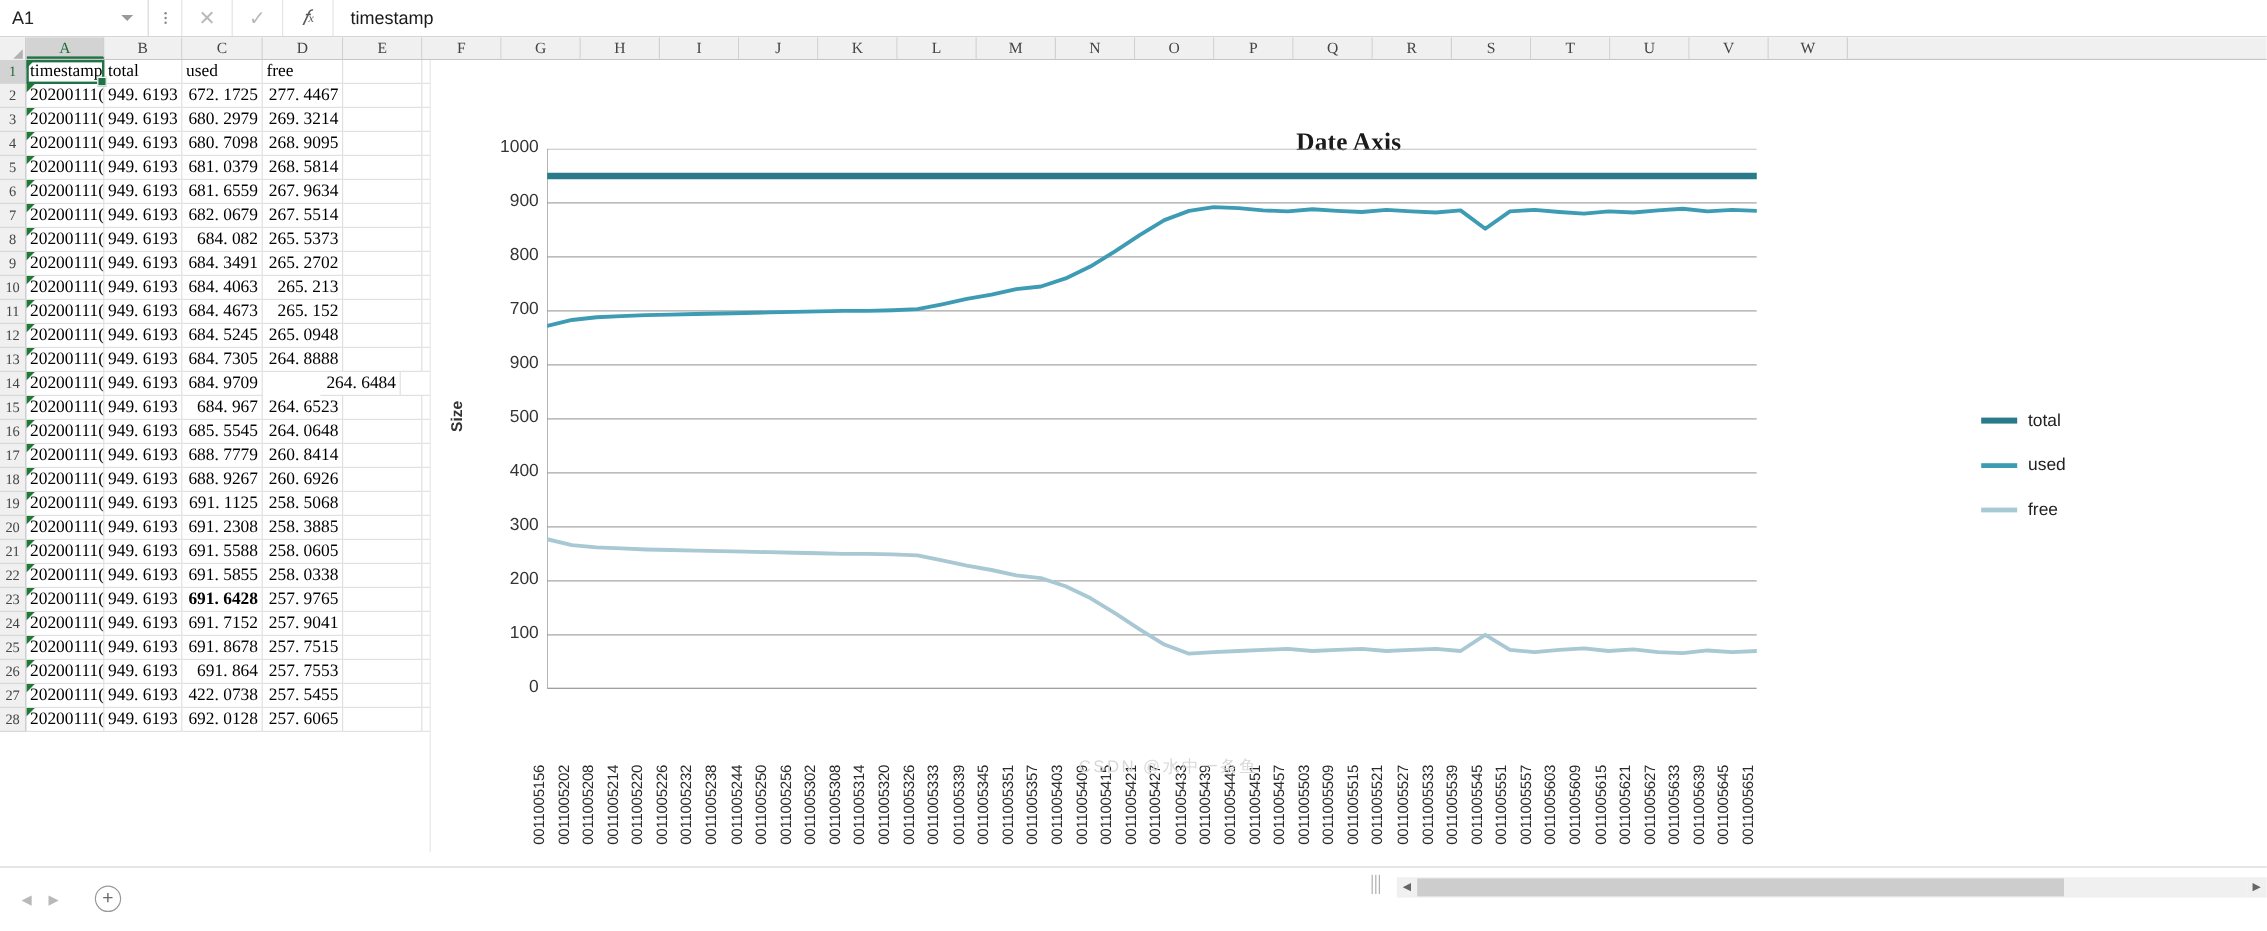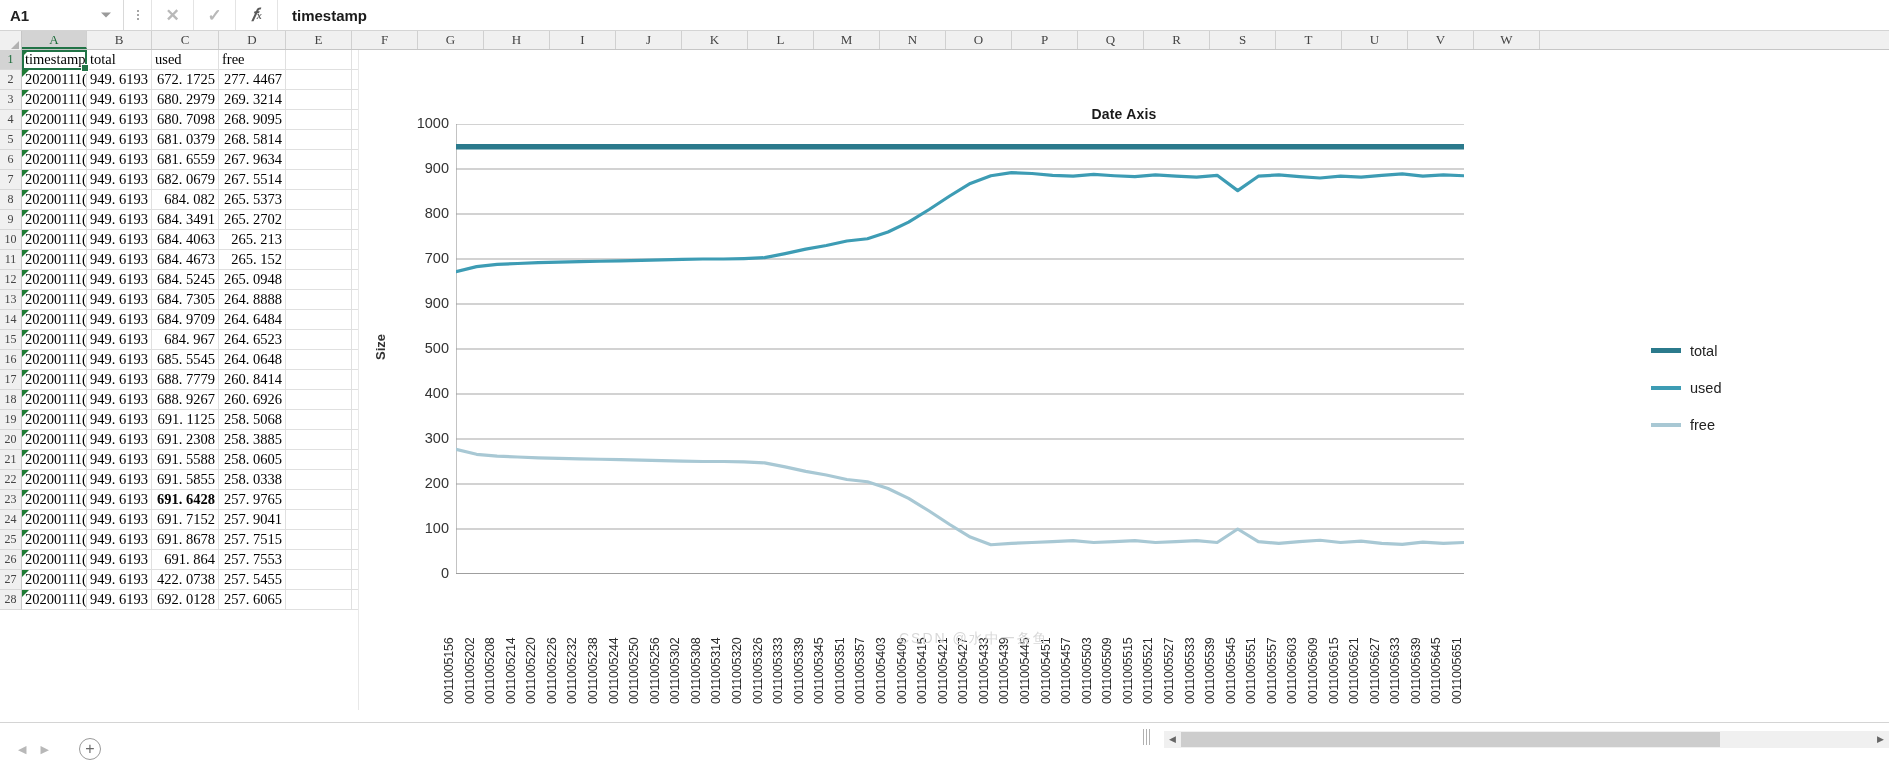--- a/index.html
+++ b/index.html
@@ -11,21 +11,20 @@
     font-family: "Liberation Sans", sans-serif;
   }
 
   
   #formula-bar {
     height: 31px;
     display: flex;
     align-items: stretch;
     background: #ffffff;
     border-bottom: 1px solid #d4d4d4;
-    font-weight: bold;
   }
   #name-box {
     width: 124px;
     display: flex;
     align-items: center;
     padding-left: 10px;
     font-size: 15px;
     color: #222;
     border-right: 1px solid #d9d9d9;
     position: relative;
@@ -166,24 +165,25 @@
     left: 358px; top: 19px;
     width: 1531px; height: 660px;
     background: #ffffff;
     border-left: 1px solid #e8e8e8;
     overflow: hidden;
   }
   #chart-title {
     position: absolute;
     left: 0; right: 0; top: 56px;
     text-align: center;
-    font-size: 14px;
+    font-size: 21px;
     font-weight: bold;
     color: #1a1a1a;
     letter-spacing: 0.2px;
+    font-family: Liberation Serif, serif;
   }
   #y-axis-title {
     position: absolute;
     left: 14px; top: 310px;
     font-size: 13px;
     font-weight: bold;
     color: #333;
     transform: rotate(-90deg);
     transform-origin: left top;
     white-space: nowrap;
@@ -516,21 +516,21 @@
           <div class="cell num" style="width: 65px;">949. 6193</div>
           <div class="cell num" style="width: 67px;">684. 7305</div>
           <div class="cell num" style="width: 67px;">264. 8888</div>
           <div class="cell" style="width: 66px;"></div>
           <div class="cell" style="width: 66px;"></div>
         </div>
         <div class="grid-row">
           <div class="cell a" style="width: 65px;">20200111(</div>
           <div class="cell num" style="width: 65px;">949. 6193</div>
           <div class="cell num" style="width: 67px;">684. 9709</div>
-          <div class="cell num" style="width: 67px;">264. 6484</div>
+          <div class="cell num" style="width: 67px; margin-left: 48px;">264. 6484</div>
           <div class="cell" style="width: 66px;"></div>
           <div class="cell" style="width: 66px;"></div>
         </div>
         <div class="grid-row">
           <div class="cell a" style="width: 65px;">20200111(</div>
           <div class="cell num" style="width: 65px;">949. 6193</div>
           <div class="cell num" style="width: 67px;">684. 967</div>
           <div class="cell num" style="width: 67px;">264. 6523</div>
           <div class="cell" style="width: 66px;"></div>
           <div class="cell" style="width: 66px;"></div>

